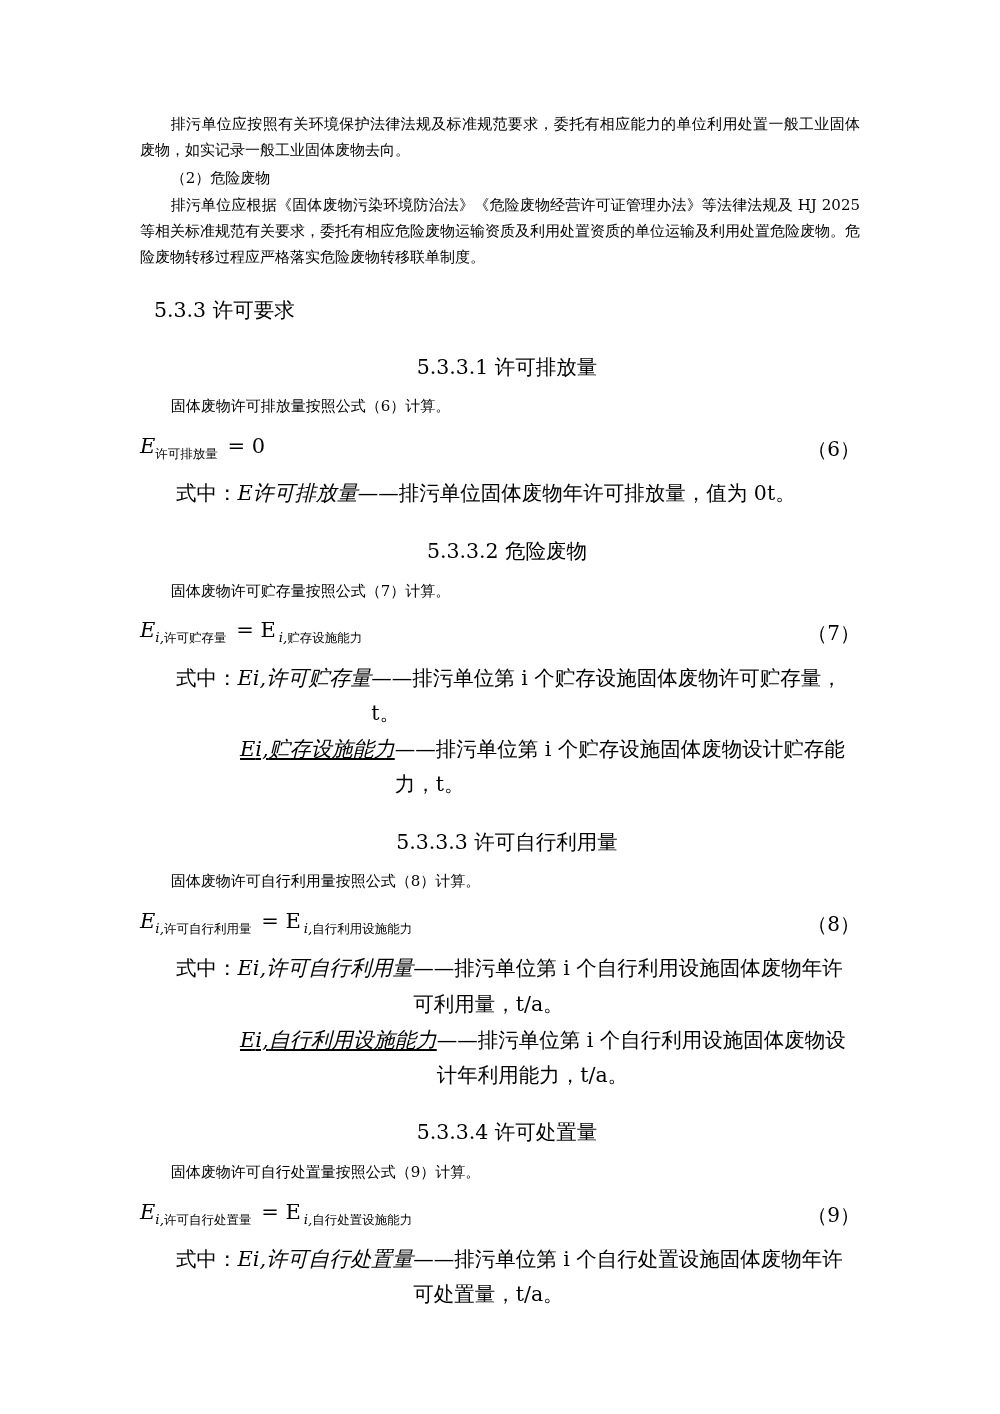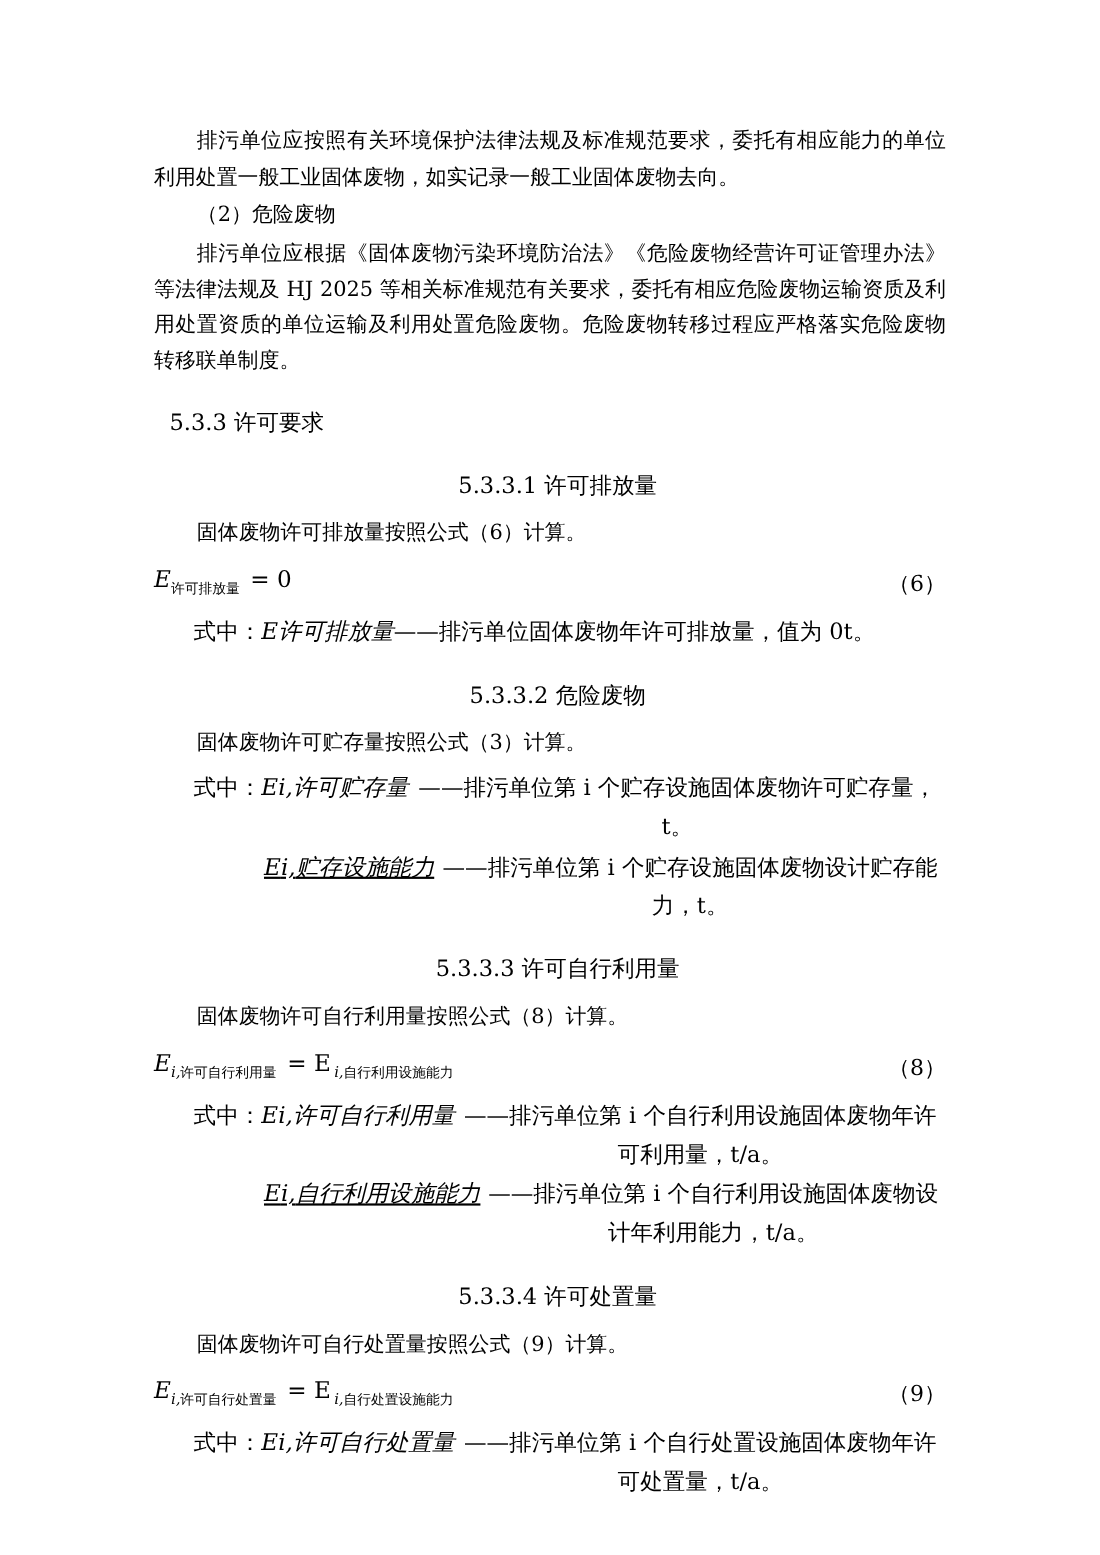--- a/index.html
+++ b/index.html
@@ -14,21 +14,21 @@
     color: #000000;
   }
   .page {
     position: relative;
     width: 1000px;
     min-height: 1414px;
     box-sizing: border-box;
     padding: 112px 140px 60px 140px;
   }
   .para {
-    font-size: 19px;
+    font-size: 15px;
     line-height: 1.72;
     text-align: justify;
     text-justify: inter-ideograph;
     margin: 0 0 2px 0;
   }
   .indent2 {
     text-indent: 2.05em;
   }
   .heading {
     font-size: 20.5px;
@@ -68,21 +68,20 @@
   }
   .formula-num {
     position: absolute;
     right: 0;
     top: 2px;
     font-size: 20px;
     font-style: normal;
   }
   .deftable {
     margin: 6px 0 4px 0;
-    text-align: center;
   }
   .defline {
     font-size: 20.5px;
     line-height: 1.72;
     display: flex;
     align-items: baseline;
   }
   .defline .lead {
     display: inline-block;
     white-space: nowrap;
@@ -125,22 +124,29 @@
 
   <div class="deftable">
     <div class="defline">
       <span class="lead"><span>式中：</span><span class="sym">E</span><span class="sym sub">许可排放量</span></span>
       <span>——排污单位固体废物年许可排放量，值为 0t。</span>
     </div>
   </div>
 
   <h4 class="heading lvl4">5.3.3.2 危险废物</h4>
 
-  <p class="para indent2">固体废物许可贮存量按照公式（3）计算。</p>
-
+  <p class="para indent2">固体废物许可贮存量按照公式（7）计算。</p>
+
+  <div class="formula-row">
+    <div class="formula">
+      <span class="sym">E</span><span class="subi">i,</span><span class="sub">许可贮存量</span>
+      <span class="eq">= E</span><span class="subi">i,</span><span class="sub">贮存设施能力</span>
+    </div>
+    <span class="formula-num">（7）</span>
+  </div>
 
   <div class="deftable">
     <div class="defline">
       <span class="lead"><span>式中：</span><span class="sym">E</span><span class="sym subi">i,</span><span class="sym sub">许可贮存量</span></span>
       <span>——排污单位第 i 个贮存设施固体废物许可贮存量，t。</span>
     </div>
     <div class="defline cont">
       <span class="lead"><span class="sym">E</span><span class="sym subi">i,</span><span class="sym sub">贮存设施能力</span></span>
       <span>——排污单位第 i 个贮存设施固体废物设计贮存能力，t。</span>
     </div>

